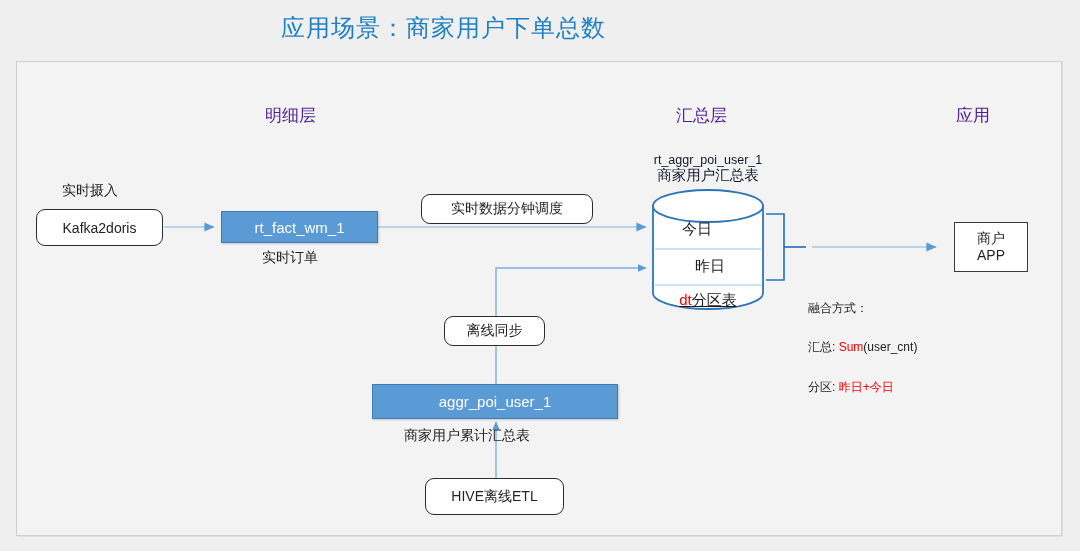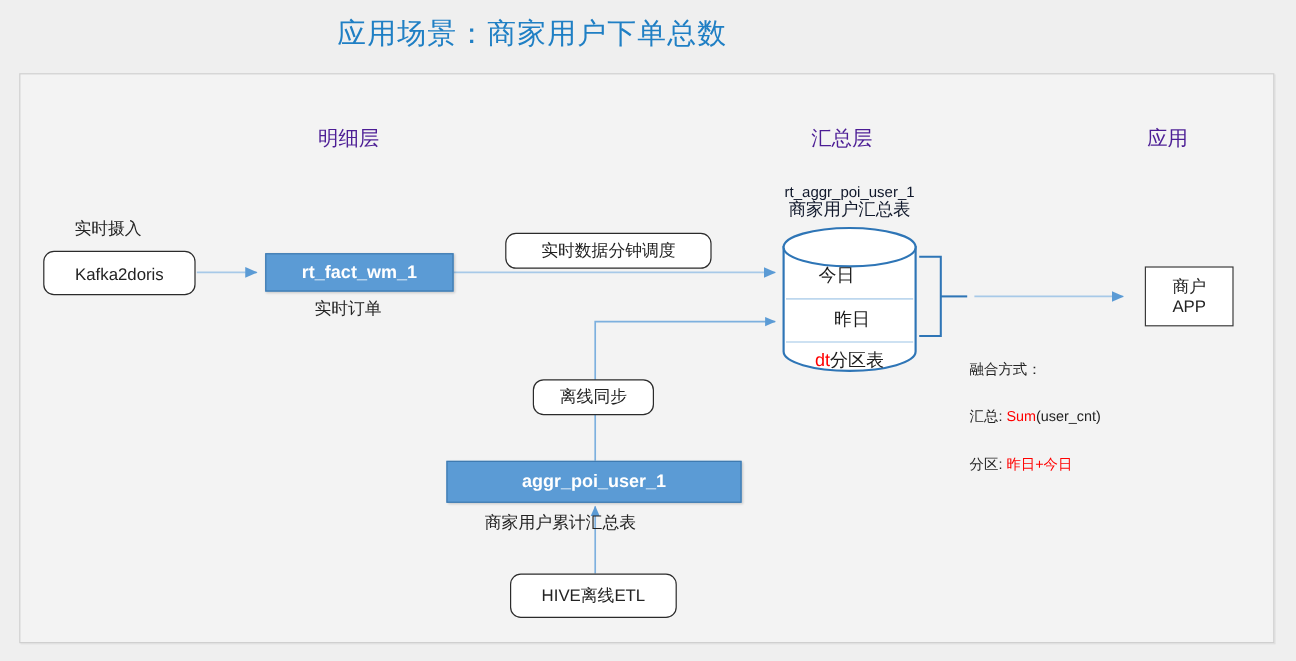--- a/index.html
+++ b/index.html
@@ -80,21 +80,20 @@
     background: #5b9bd5;
     border: 1px solid #3f7ab0;
     box-sizing: border-box;
     display: flex;
     align-items: center;
     justify-content: center;
     color: #ffffff;
     font-size: 15px;
     white-space: nowrap;
     box-shadow: 1px 1px 2px rgba(0,0,0,0.18);
-    font-weight: bold;
   }
   .plain-text {
     position: absolute;
     font-size: 14px;
     color: #232323;
     white-space: nowrap;
   }
   .cyl-caption {
     position: absolute;
     text-align: center;
@@ -185,21 +184,21 @@
     <span>实时数据分钟调度</span>
   </div>
 
   <div class="cyl-caption" style="left:608px; top:153px; width:200px;">
     <span class="c1">rt_aggr_poi_user_1</span>
     <span class="c2">商家用户汇总表</span>
   </div>
 
   <div class="cyl-row" style="left:653px; top:220px; width:88px;">今日</div>
   <div class="cyl-row" style="left:655px; top:257px; width:110px;">昨日</div>
-  <div class="cyl-row part" style="left:653px; top:291px; width:110px;"><span class="red">dt</span><span>分区表</span></div>
+  <div class="cyl-row part" style="left:653px; top:291px; width:110px;text-decoration:underline;"><span class="red">dt</span><span>分区表</span></div>
 
   <div class="sq-box" style="left:942px; top:222px; width:74px; height:50px;">
     <span>商户</span>
     <span>APP</span>
   </div>
 
   <div class="fusion" style="left:808px; top:300px;">融合方式：</div>
   <div class="fusion" style="left:808px; top:339px;"><span>汇总: </span><span class="red">Sum</span><span>(user_cnt)</span></div>
   <div class="fusion" style="left:808px; top:379px;"><span>分区: </span><span class="red">昨日+今日</span></div>
 

